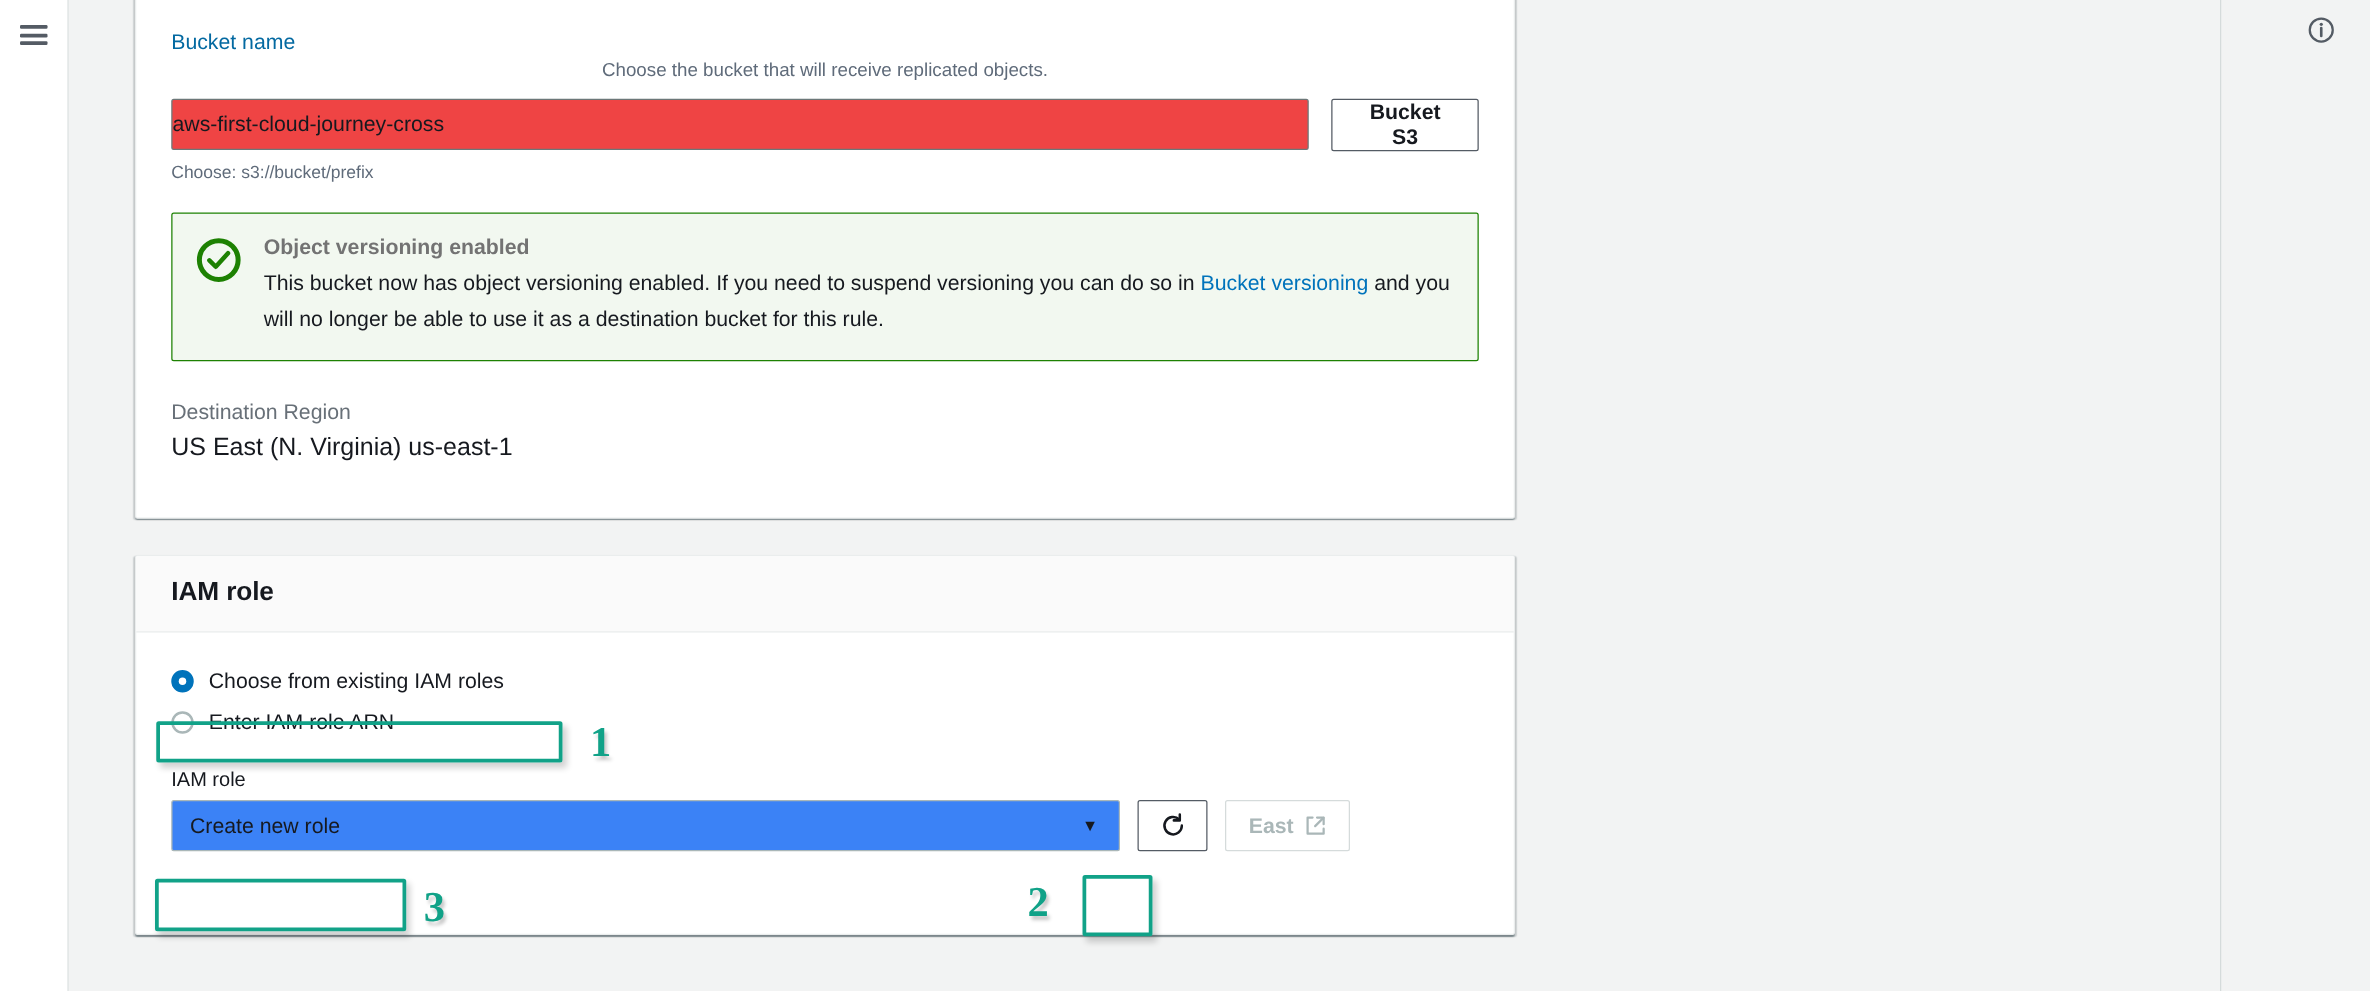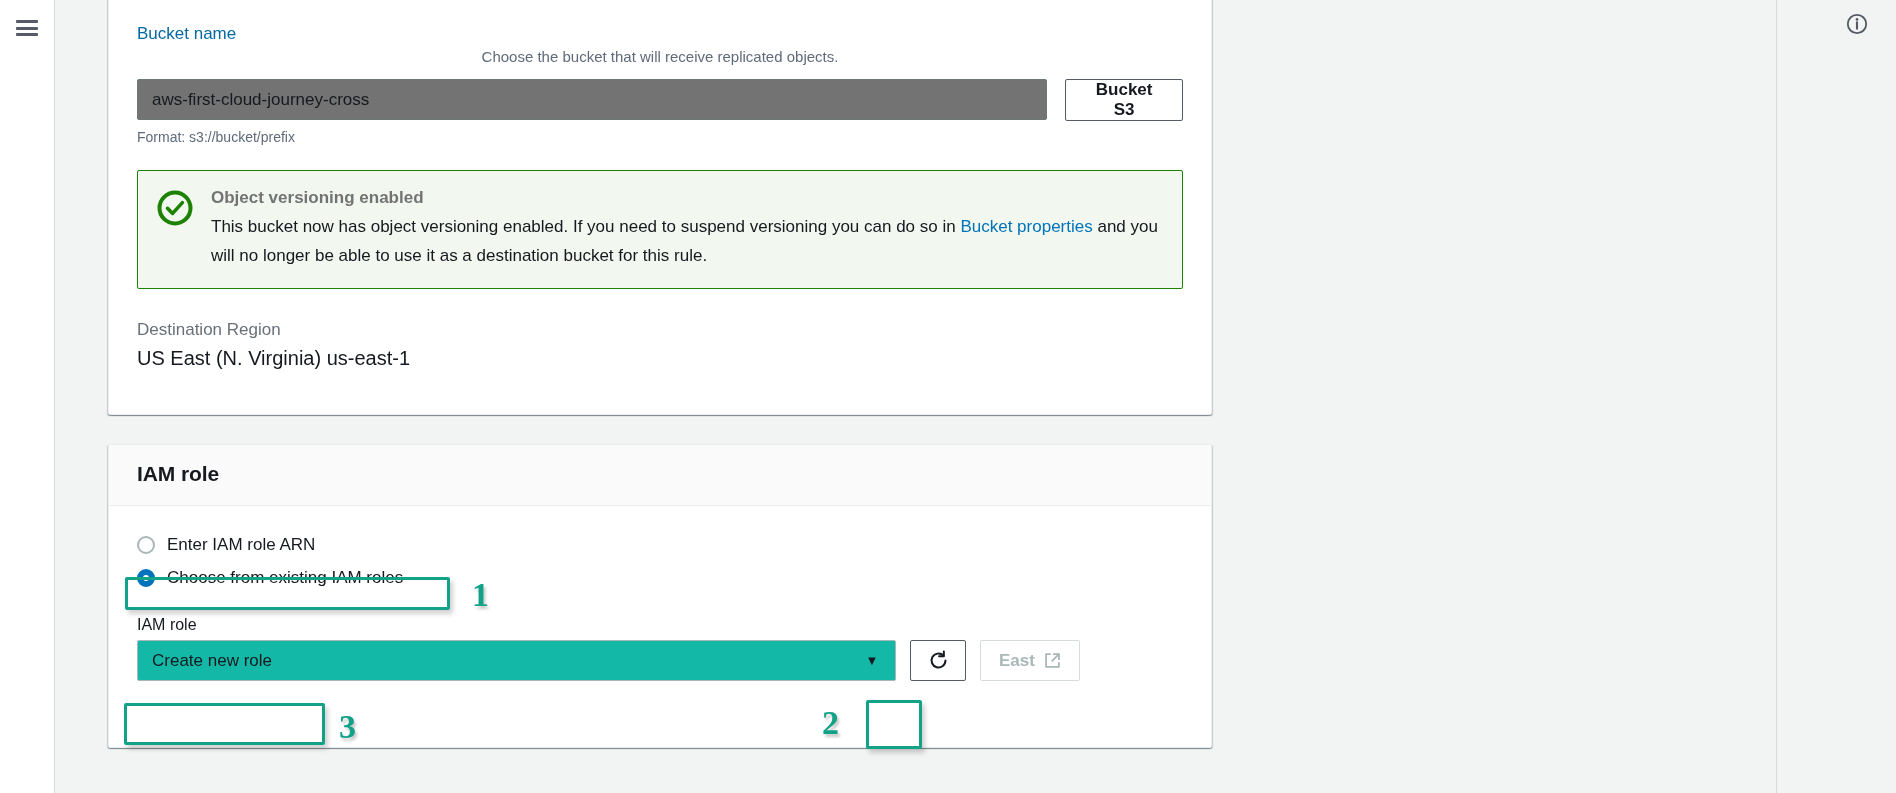--- a/index.html
+++ b/index.html
@@ -138,25 +138,25 @@
   .input-row {
     display: flex;
     align-items: stretch;
     gap: 18px;
   }
   .text-input {
     width: 937px;
     height: 41px;
     border: 1px solid #6c7778;
     border-radius: 2px;
-    background: #737373;
+    background: #ef4444;
     font-size: 17px;
     line-height: 39px;
     color: #16191f;
-    padding: 0 14px;
+    padding: 0 0;
     box-sizing: border-box;
     font-family: inherit;
     outline: none;
   }
   .btn {
     min-height: 41px;
     border: 1px solid #545b64;
     border-radius: 2px;
     background: #ffffff;
     color: #16191f;
@@ -275,21 +275,21 @@
     align-items: center;
     gap: 14px;
     margin-top: 6px;
   }
   .select-shell {
     position: relative;
     width: 759px;
     height: 41px;
     border: 1px solid #aab7b8;
     border-radius: 2px;
-    background: #14b8a6;
+    background: #3b82f6;
     box-sizing: border-box;
     display: flex;
     align-items: center;
     cursor: pointer;
   }
   .select-value {
     font-size: 17px;
     line-height: 22px;
     color: #16191f;
     padding-left: 14px;
@@ -347,59 +347,59 @@
 
         <div>
           <p class="field-label">Bucket name</p>
           <p class="field-desc">Choose the bucket that will receive replicated objects.</p>
 
           <div class="input-row">
             <input class="text-input" type="text" value="aws-first-cloud-journey-cross" style="">
             <button class="btn">Bucket S3</button>
           </div>
 
-          <p class="field-hint">Format: s3://bucket/prefix</p>
+          <p class="field-hint">Choose: s3://bucket/prefix</p>
         </div>
 
         <div class="alert">
           <div class="alert-icon">
             <svg width="38" height="38" viewBox="0 0 38 38" aria-hidden="true">
               <circle cx="19" cy="19" r="15.5" fill="none" stroke="#1d8102" stroke-width="4"></circle>
               <path d="M11.5 19.3 L16.6 24.4 L26.4 13.6" fill="none" stroke="#1d8102" stroke-width="3.6" stroke-linecap="round" stroke-linejoin="round"></path>
             </svg>
           </div>
           <div class="alert-text">
             <p class="alert-title">Object versioning enabled</p>
-            <p class="alert-body"><span>This bucket now has object versioning enabled. If you need to suspend versioning you can do so in </span><a href="#">Bucket properties</a><span> and you will no longer be able to use it as a destination bucket for this rule.</span></p>
+            <p class="alert-body"><span>This bucket now has object versioning enabled. If you need to suspend versioning you can do so in </span><a href="#">Bucket versioning</a><span> and you will no longer be able to use it as a destination bucket for this rule.</span></p>
           </div>
         </div>
 
         <div class="ro-block">
           <p class="ro-label">Destination Region</p>
           <p class="ro-value">US East (N. Virginia) us-east-1</p>
         </div>
 
       </div>
     </section>
 
     <section class="card" id="card-iam">
       <div class="card-header">
         <h2>IAM role</h2>
       </div>
 
       <div class="card-body">
 
         <div class="radio-list">
           <label class="radio-row">
+            <span class="radio-mark checked"></span>
+            <span class="radio-label">Choose from existing IAM roles</span>
+          </label>
+          <label class="radio-row">
             <span class="radio-mark"></span>
             <span class="radio-label">Enter IAM role ARN</span>
-          </label>
-          <label class="radio-row">
-            <span class="radio-mark checked"></span>
-            <span class="radio-label">Choose from existing IAM roles</span>
           </label>
         </div>
 
         <div class="select-block">
           <p class="field-hint" style="margin:0 0 4px 0;font-size:16px;color:#16191f;">IAM role</p>
 
           <div class="select-row">
             <div class="select-shell">
               <span class="select-value">Create new role</span>
               <span class="select-caret">▼</span>

